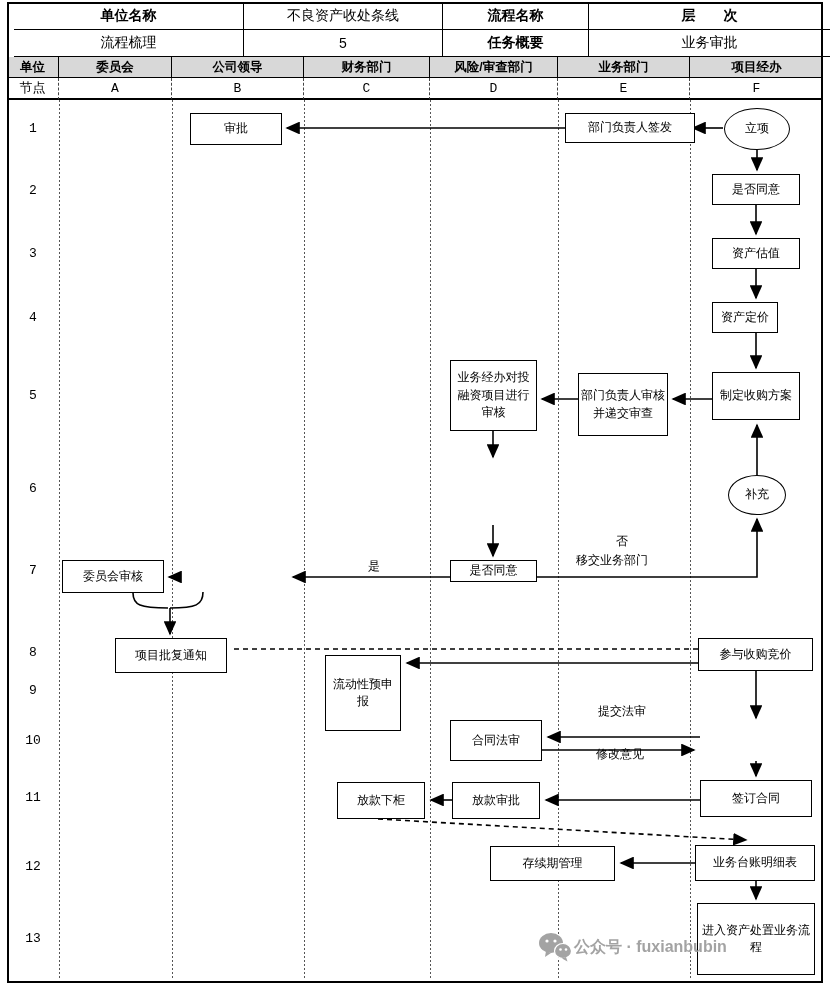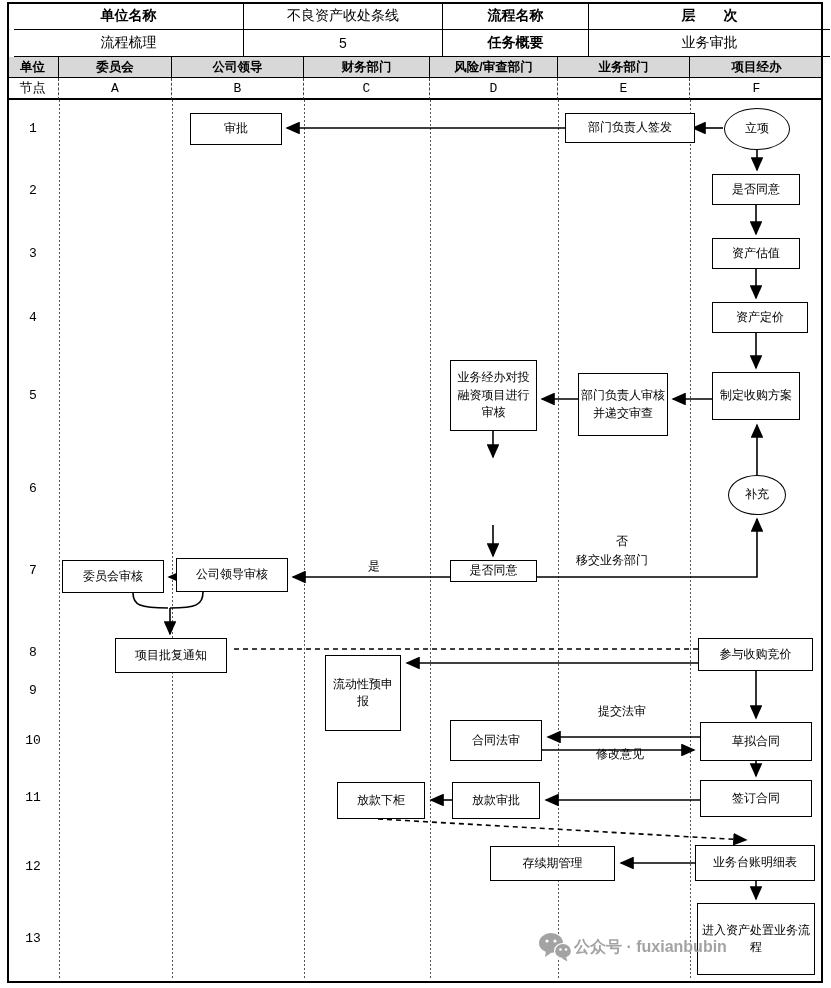--- a/index.html
+++ b/index.html
@@ -139,33 +139,31 @@
       <line x1="698" y1="649" x2="230" y2="649"></line>
       <line x1="378" y1="819" x2="746" y2="840" marker-end="url(#ah)"></line>
     </g>
   </svg>
 
   <div class="node" style="left:190px;top:113px;width:92px;height:32px">审批</div>
   <div class="node" style="left:565px;top:113px;width:130px;height:30px">部门负责人签发</div>
   <div class="node ellipse" style="left:724px;top:108px;width:66px;height:42px">立项</div>
   <div class="node" style="left:712px;top:174px;width:88px;height:31px">是否同意</div>
   <div class="node" style="left:712px;top:238px;width:88px;height:31px">资产估值</div>
-  <div class="node" style="left:712px;top:302px;width:96px;height:31px">资产定价</div>
+  <div class="node" style="left:712px;top:302px;width:66px;height:31px">资产定价</div>
   <div class="node" style="left:450px;top:360px;width:87px;height:71px">业务经办对投融资项目进行审核</div>
   <div class="node" style="left:578px;top:373px;width:90px;height:63px">部门负责人审核并递交审查</div>
   <div class="node" style="left:712px;top:372px;width:88px;height:48px">制定收购方案</div>
   <div class="node ellipse" style="left:728px;top:475px;width:58px;height:40px">补充</div>
   <div class="node" style="left:62px;top:560px;width:102px;height:33px">委员会审核</div>
-  <div class="node" style="left:176px;top:558px;width:112px;height:34px">公司领导审核</div>
   <div class="node" style="left:450px;top:560px;width:87px;height:22px">是否同意</div>
   <div class="node" style="left:115px;top:638px;width:112px;height:35px">项目批复通知</div>
   <div class="node" style="left:698px;top:638px;width:115px;height:33px">参与收购竞价</div>
   <div class="node" style="left:325px;top:655px;width:76px;height:76px">流动性预申报</div>
   <div class="node" style="left:450px;top:720px;width:92px;height:41px">合同法审</div>
-  <div class="node" style="left:700px;top:722px;width:112px;height:39px">草拟合同</div>
   <div class="node" style="left:337px;top:782px;width:88px;height:37px">放款下柜</div>
   <div class="node" style="left:452px;top:782px;width:88px;height:37px">放款审批</div>
   <div class="node" style="left:700px;top:780px;width:112px;height:37px">签订合同</div>
   <div class="node" style="left:490px;top:846px;width:125px;height:35px">存续期管理</div>
   <div class="node" style="left:695px;top:845px;width:120px;height:36px">业务台账明细表</div>
   <div class="node" style="left:697px;top:903px;width:118px;height:72px">进入资产处置业务流程</div>
 
   <div class="edge-label" style="left:368px;top:558px">是</div>
   <div class="edge-label" style="left:616px;top:533px">否</div>
   <div class="edge-label" style="left:576px;top:552px">移交业务部门</div>

